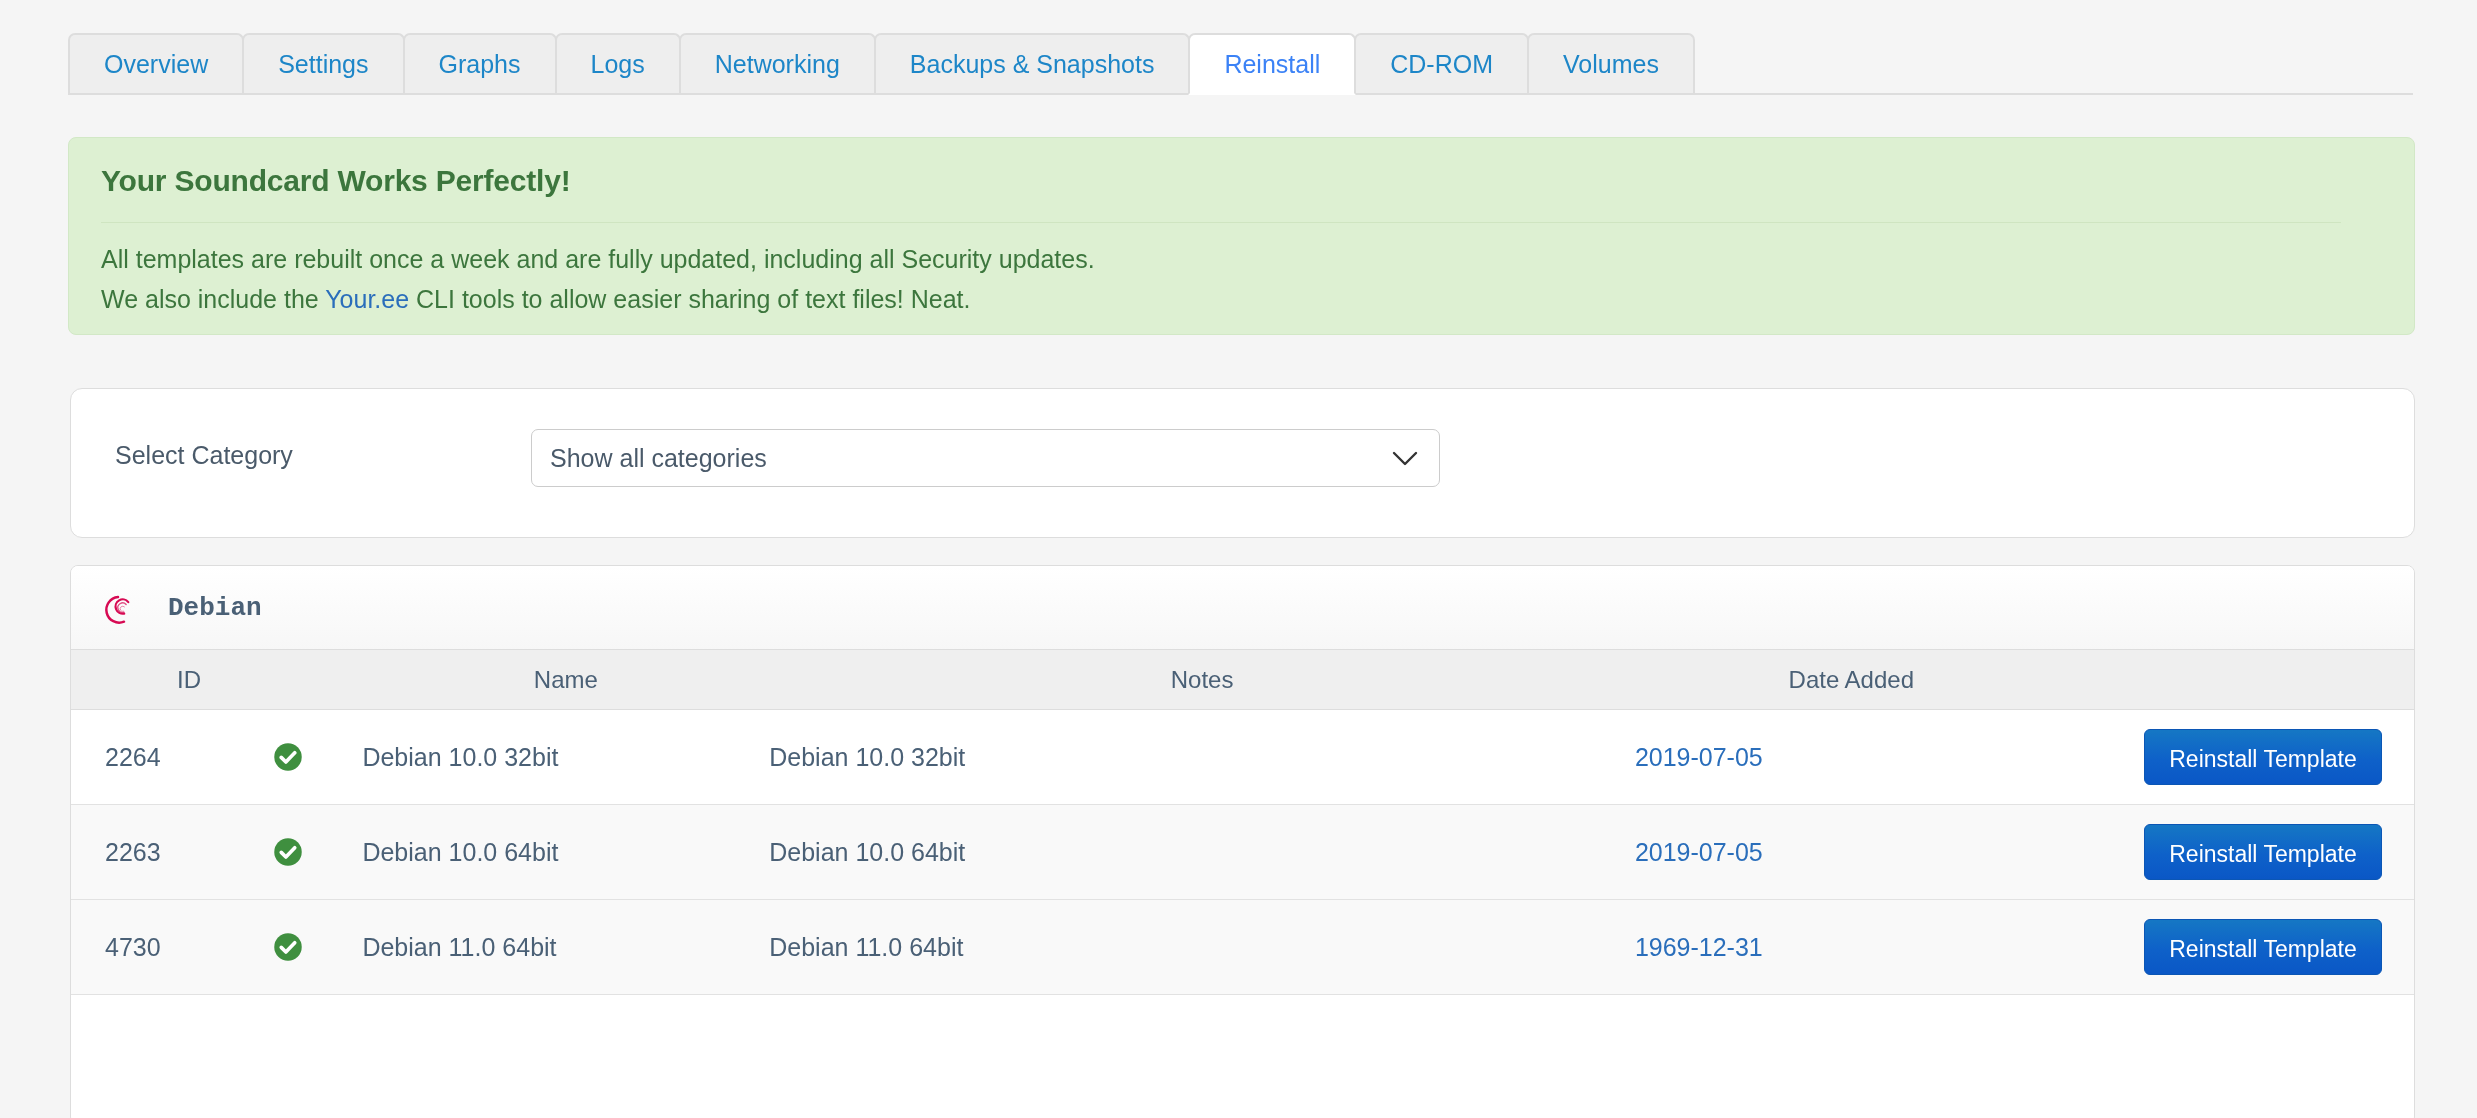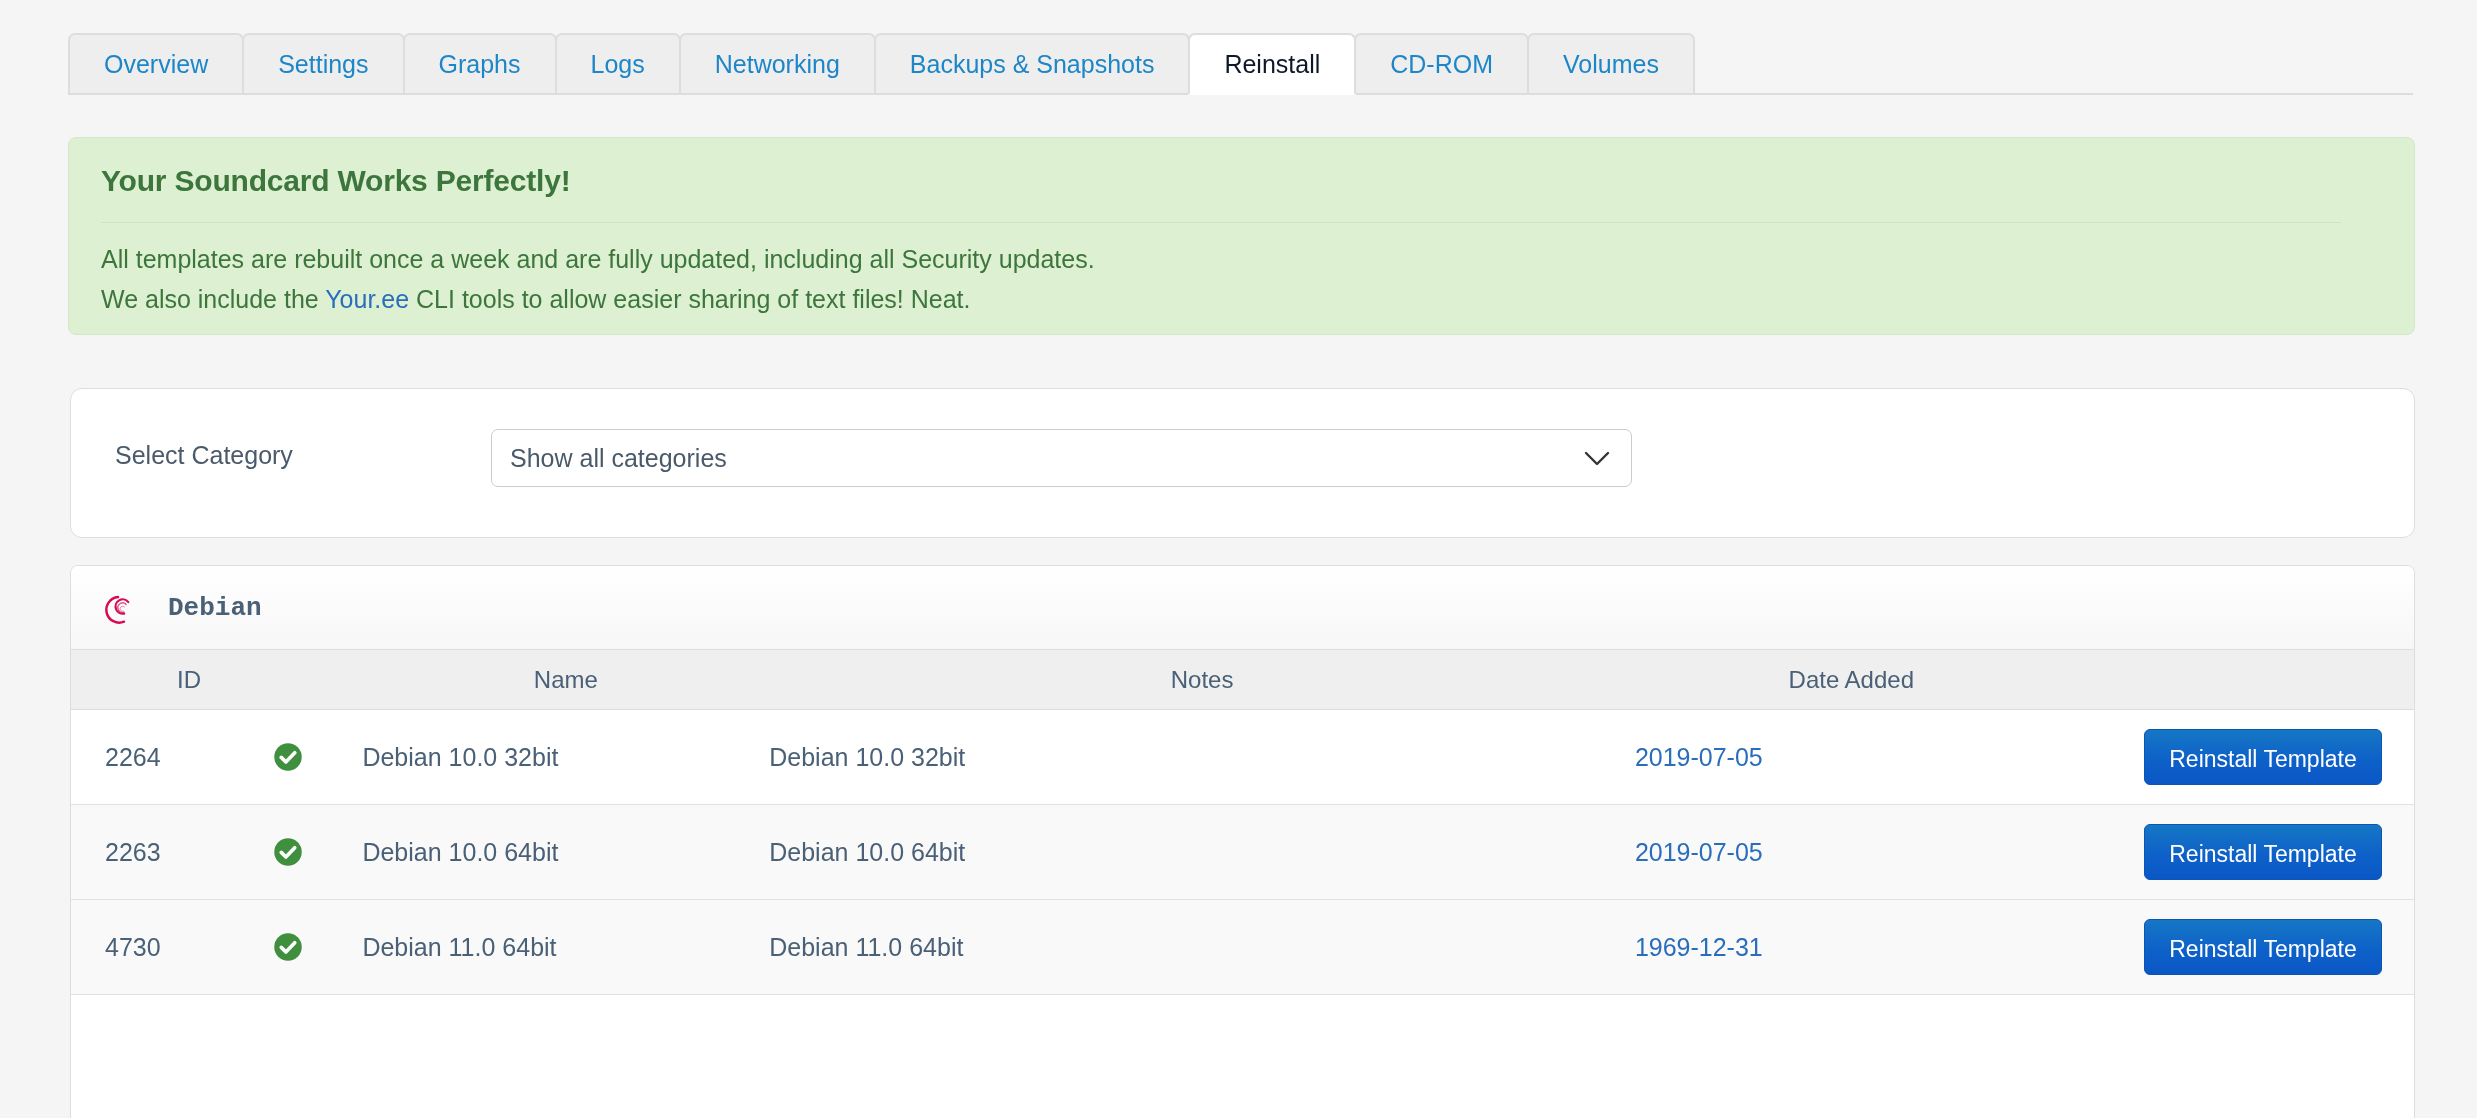--- a/index.html
+++ b/index.html
@@ -43,21 +43,21 @@
     border-bottom: none;
     border-radius: 7px 7px 0 0;
     margin-right: -2px;
     box-sizing: border-box;
     white-space: nowrap;
     cursor: pointer;
     position: relative;
   }
   .tab.active {
     background: #ffffff;
-    color: #0f172a;
+    color: #3b82f6;
     z-index: 3;
     margin-bottom: -2px;
     height: 62px;
     line-height: 58px;
     border-bottom: 2px solid #ffffff;
   }
 
   
   .alert {
     position: absolute;
@@ -110,23 +110,23 @@
   .panel-cat { height: 150px; }
   .cat-label {
     position: absolute;
     left: 44px;
     top: 52px;
     font-size: 25px;
     color: #4a5a6a;
   }
   .cat-select-wrap {
     position: absolute;
-    left: 420px;
+    left: 460px;
     top: 40px;
-    width: 1141px;
+    width: 909px;
     height: 58px;
   }
   select.cat-select {
     width: 100%;
     height: 58px;
     font-size: 25px;
     color: #4a5a6a;
     font-family: "Liberation Sans", sans-serif;
     background: #ffffff;
     border: 1px solid #cccccc;

